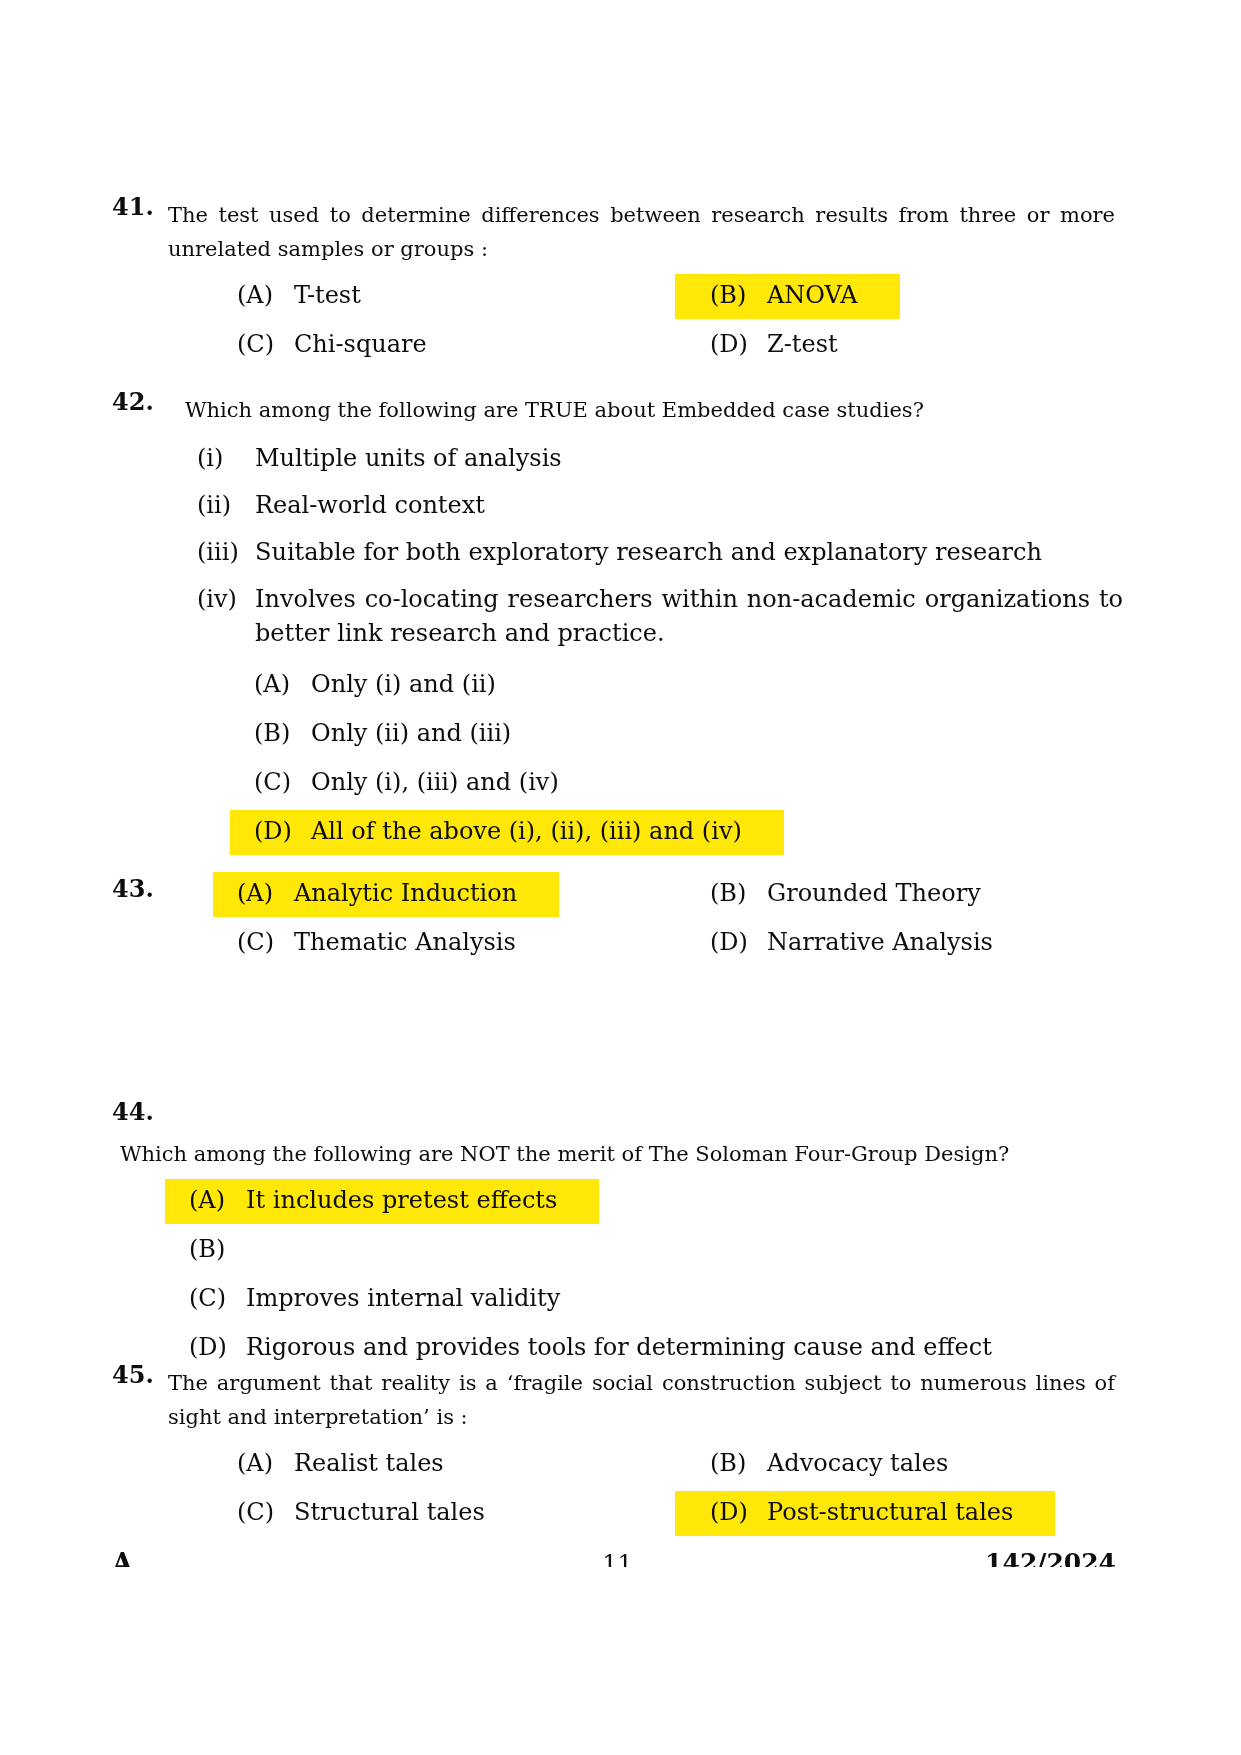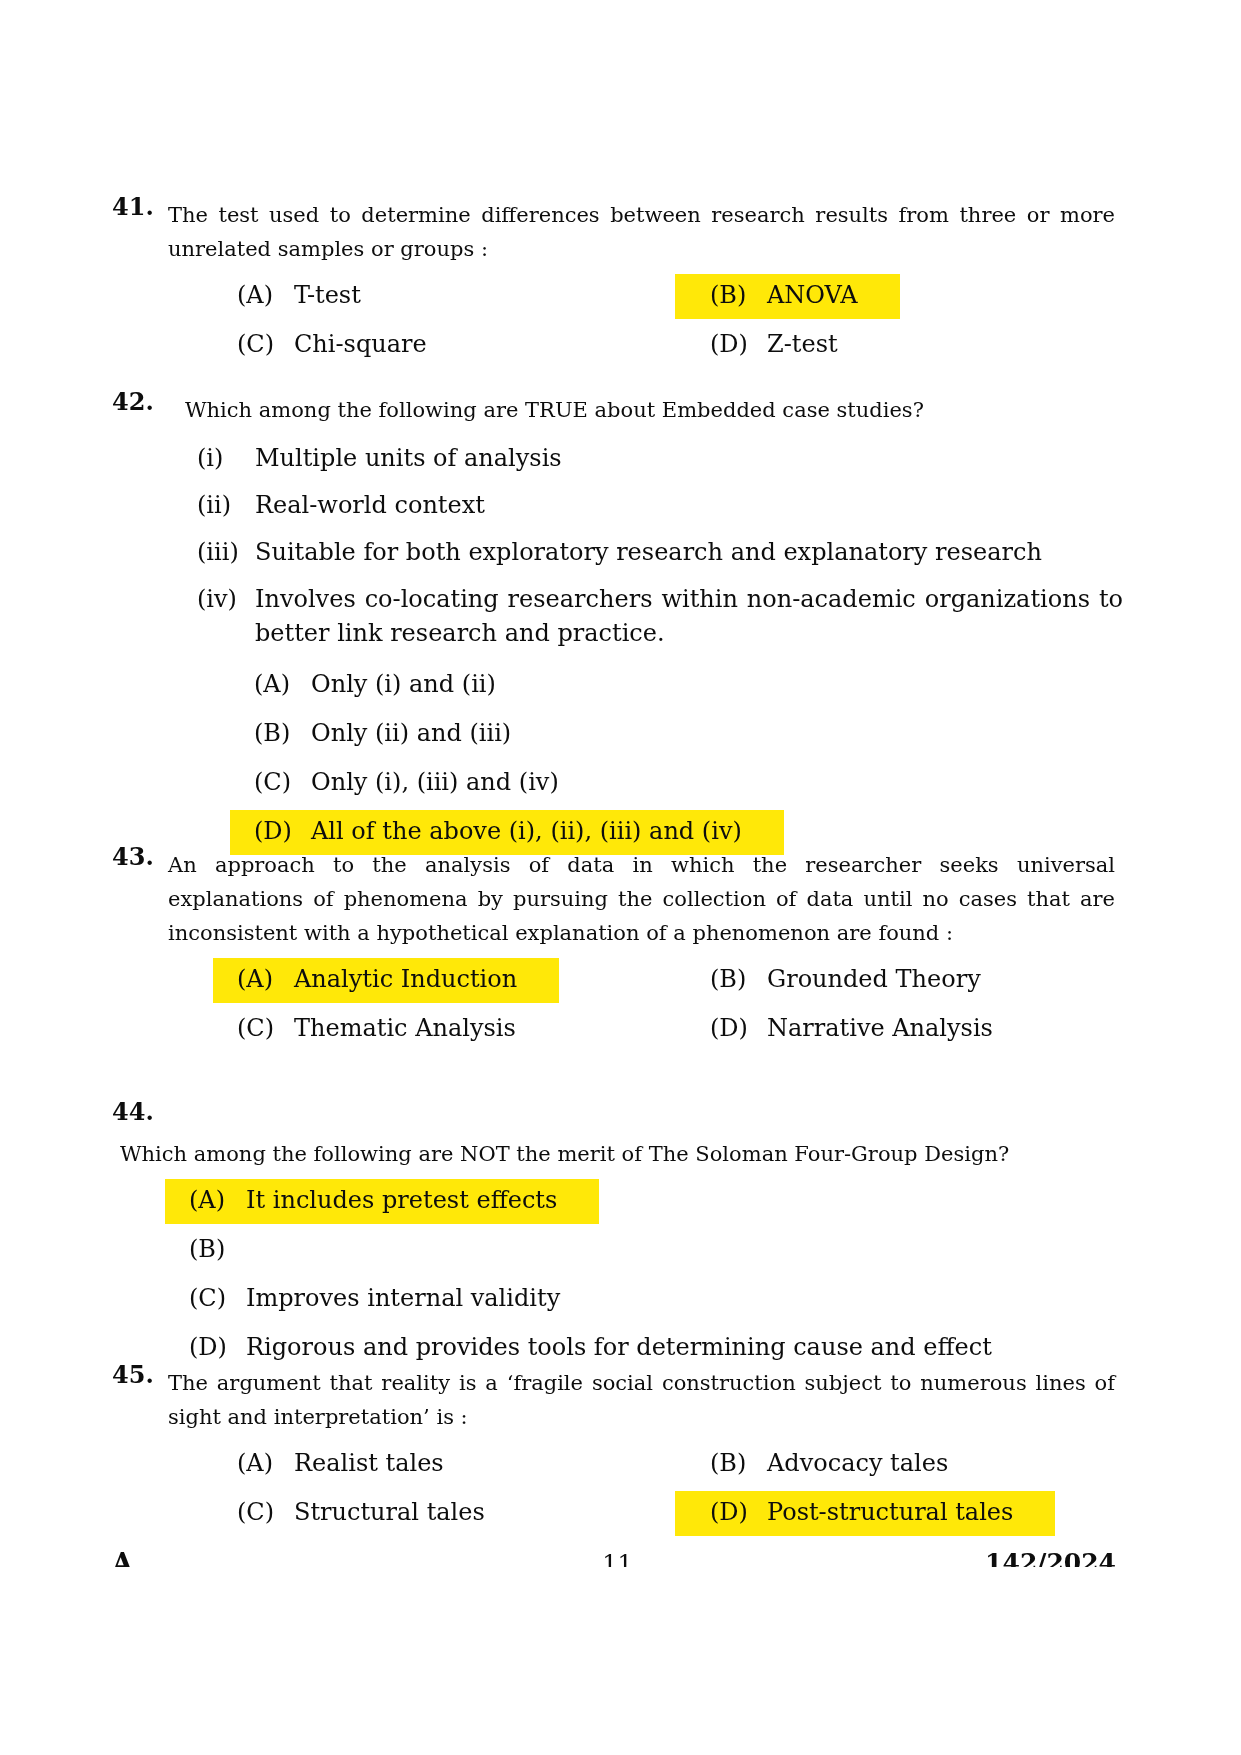--- a/index.html
+++ b/index.html
@@ -172,24 +172,23 @@
             </div>
             <div class="opt-row">
               <span class="opt-box pos-left hl">
                 <span class="opt-label">(D)</span>
                 <span class="opt-text">All of the above (i), (ii), (iii) and (iv)</span>
               </span>
             </div>
           </div>
         </div>
       </div>
-      <div class="question" style="top: 840px;">
+      <div class="question" style="top: 872px;">
         <span class="qnum">43.</span>
         <div class="qbody">
-          <p class="qtext">An approach to the analysis of data in which the researcher seeks universal explanations of phenomena by pursuing the collection of data until no cases that are inconsistent with a hypothetical explanation of a phenomenon are found :</p>
           <div class="opts" style="margin-top: 0px;">
             <div class="opt-row">
               <span class="opt-box pos-left hl">
                 <span class="opt-label">(A)</span>
                 <span class="opt-text">Analytic Induction</span>
               </span>
               <span class="opt-box pos-right">
                 <span class="opt-label">(B)</span>
                 <span class="opt-text">Grounded Theory</span>
               </span>

